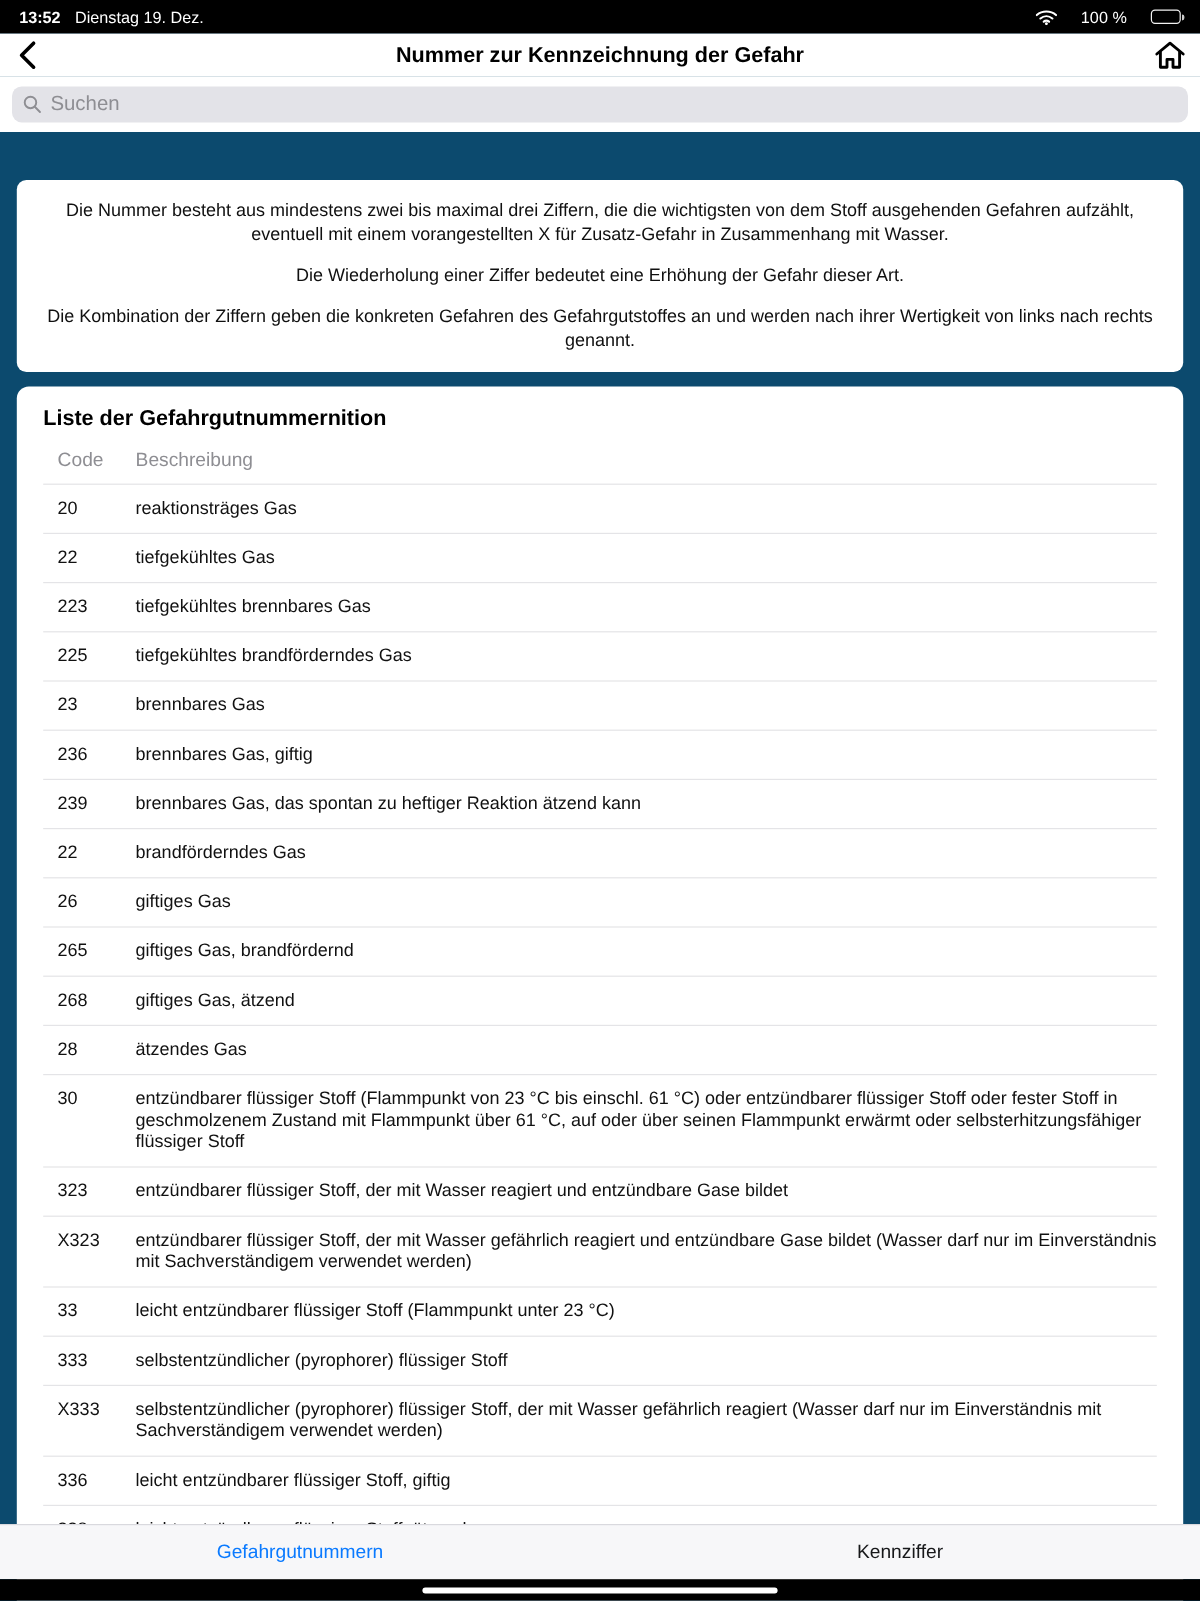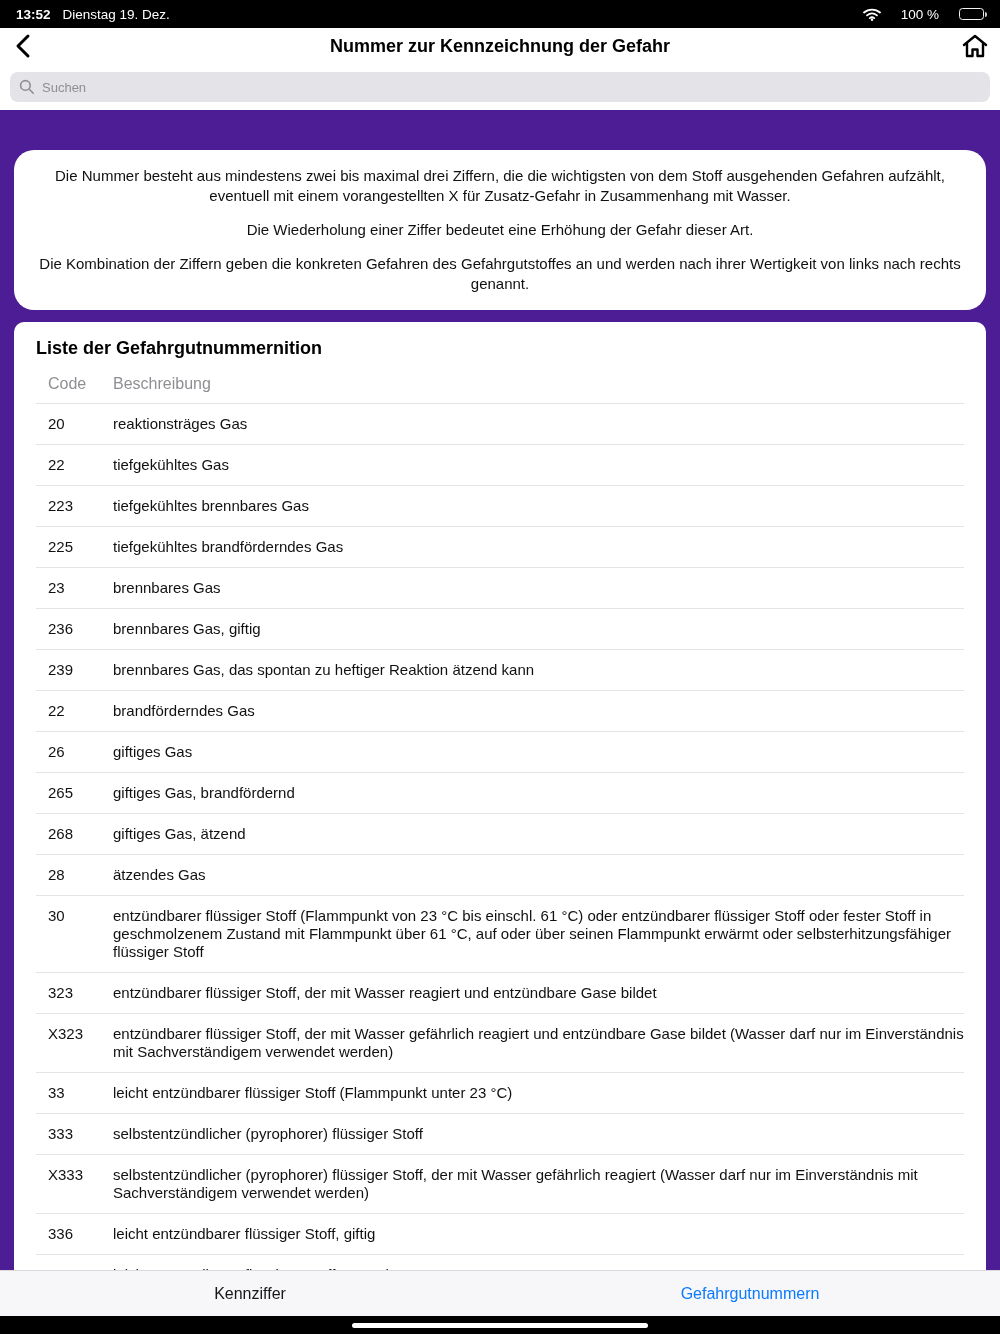--- a/index.html
+++ b/index.html
@@ -1,18 +1,18 @@
 <!DOCTYPE html>
 <html><head>
 <meta charset="utf-8">
 <style>
   html,body { margin:0; padding:0; background:#000; }
   .screen {
     position:relative; width:1000px; height:1334px; margin:0 auto;
-    background:#4c1d95; overflow:hidden;
+    background:#0c4a6e; overflow:hidden;
     font-family:"Liberation Sans", sans-serif;
     -webkit-font-smoothing:antialiased;
   }
 
   
   .status-bar {
     position:absolute; top:0; left:0; right:0; height:28px;
     background:#000; color:#fff; display:flex; align-items:center;
     justify-content:space-between; padding:0 16px; box-sizing:border-box;
     font-size:13.5px;
@@ -37,28 +37,28 @@
 
   
   .search-strip { position:absolute; top:64px; left:0; right:0; height:46px; background:#fff; }
   .search-field {
     position:absolute; top:8px; left:10px; right:10px; height:30px;
     background:#e3e3e8; border-radius:8px; display:flex; align-items:center;
     padding:0 9px; box-sizing:border-box; gap:5px;
   }
   .search-field input {
     flex:1; border:none; background:transparent; outline:none;
-    font-size:13px; color:#3a3a3c; font-family:"Liberation Sans", sans-serif;
+    font-size:17px; color:#3a3a3c; font-family:"Liberation Sans", sans-serif;
   }
   .search-field input::placeholder { color:#8e8e93; opacity:1; }
 
   
   .card-intro {
     position:absolute; top:150px; left:14px; right:14px;
-    background:#fff; border-radius:20px; box-sizing:border-box;
+    background:#fff; border-radius:8px; box-sizing:border-box;
     padding:16px 22px; text-align:center; color:#101010;
     font-size:15px; line-height:20px;
   }
   .card-intro p { margin:0 0 14px; }
   .card-intro p:last-child { margin-bottom:0; }
 
   
   .card-list {
     position:absolute; top:322px; left:14px; right:14px; bottom:0;
     background:#fff; border-radius:10px 10px 0 0; box-sizing:border-box;
@@ -242,21 +242,21 @@
           <div class="tdesc">leicht entzündbarer flüssiger Stoff, giftig</div>
         </div>
         <div class="trow">
           <div class="tcode">338</div>
           <div class="tdesc">leicht entzündbarer flüssiger Stoff, ätzend</div>
         </div>
       </div>
   </div>
 
   <div class="tab-bar">
+    <div class="tab tab-right">Gefahrgutnummern</div>
     <div class="tab tab-left">Kennziffer</div>
-    <div class="tab tab-right">Gefahrgutnummern</div>
   </div>
 
   <div class="home-bar">
     <div class="home-indicator"></div>
   </div>
 
 </div>
 
 </body></html>

